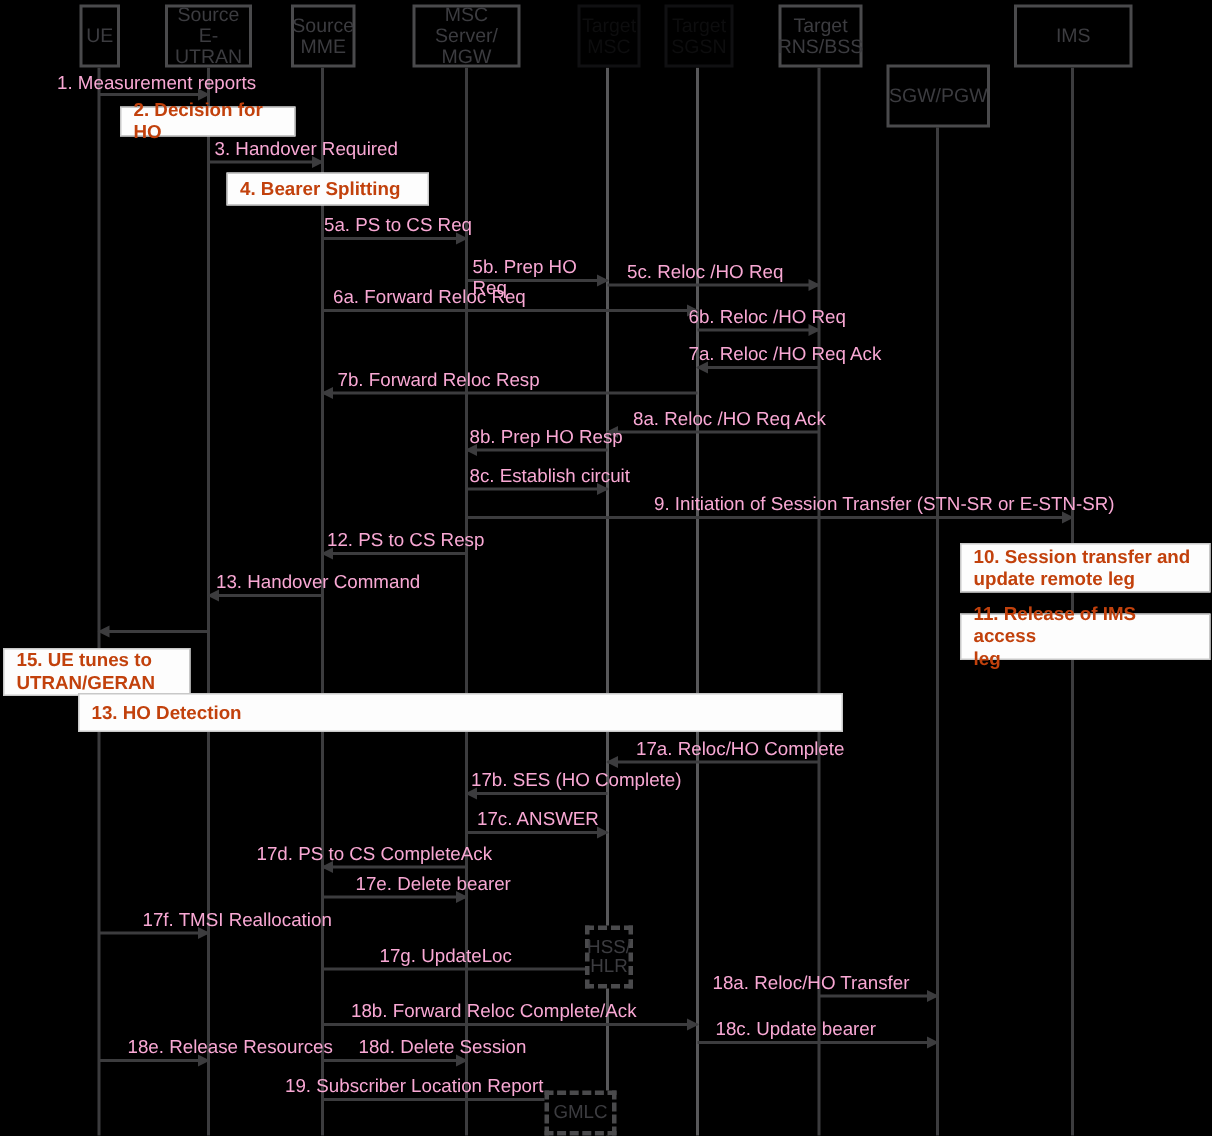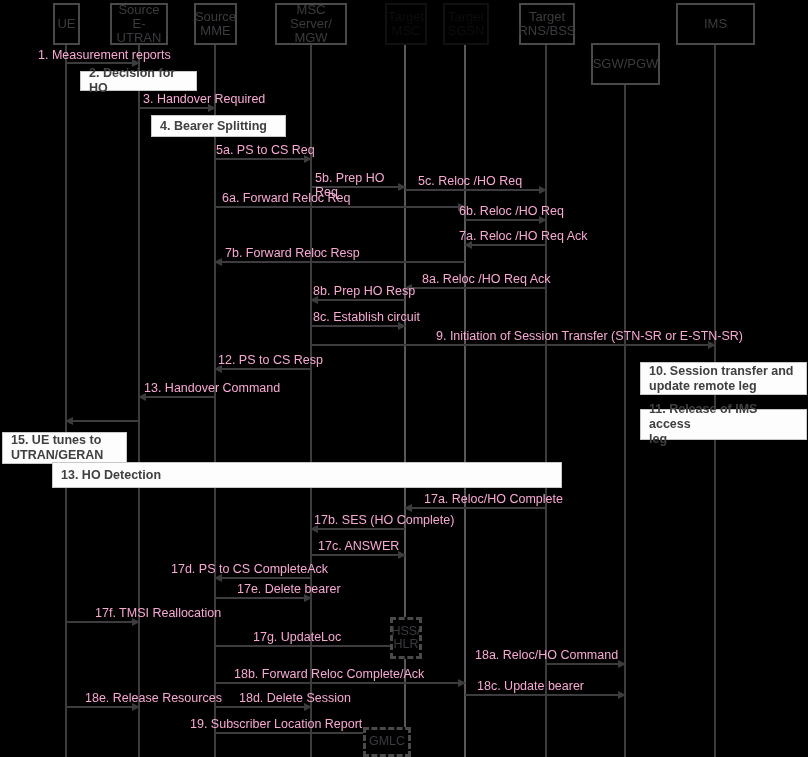--- a/index.html
+++ b/index.html
@@ -36,21 +36,21 @@
     content:"";position:absolute;top:-3px;
     border-top:4px solid transparent;border-bottom:4px solid transparent;
   }
   .arrow.r::after{right:-1px;border-left:8px solid #3c3c3e;}
   .arrow.l::after{left:-1px;border-right:8px solid #3c3c3e;}
 
   
   .note{
     position:absolute;box-sizing:border-box;
     background:#fdfdfd;border:1px solid #c8c8c8;
-    color:#404040;font-size:12.5px;font-weight:bold;
+    color:#c2410c;font-size:12.5px;font-weight:bold;
     line-height:1.18;padding:3px 8px;white-space:pre-line;
     display:flex;align-items:center;
   }
 
   
   .dashbox{
     position:absolute;box-sizing:border-box;
     border:3px dashed #4a4a4c;background:#000;color:#3c3c40;
     font-size:12.5px;line-height:1.08;text-align:center;
     display:flex;align-items:center;justify-content:center;
@@ -125,21 +125,21 @@
     <div class="msg" style="left: 318px; top: 539px; white-space: pre-line;">17c. ANSWER</div>
     <div class="arrow l" style="left: 215px; top: 577px; width: 96px;"></div>
     <div class="msg" style="left: 171px; top: 562px; white-space: pre-line;">17d. PS to CS CompleteAck</div>
     <div class="arrow r" style="left: 215px; top: 597px; width: 96px;"></div>
     <div class="msg" style="left: 237px; top: 582px; white-space: pre-line;">17e. Delete bearer</div>
     <div class="arrow r" style="left: 66px; top: 621px; width: 73px;"></div>
     <div class="msg" style="left: 95px; top: 606px; white-space: pre-line;">17f. TMSI Reallocation</div>
     <div class="arrow r" style="left: 215px; top: 645px; width: 191px;"></div>
     <div class="msg" style="left: 253px; top: 630px; white-space: pre-line;">17g. UpdateLoc</div>
     <div class="arrow r" style="left: 546px; top: 663px; width: 79px;"></div>
-    <div class="msg" style="left: 475px; top: 648px; white-space: pre-line;">18a. Reloc/HO Command</div>
+    <div class="msg" style="left: 475px; top: 648px; white-space: pre-line;">18a. Reloc/HO Transfer</div>
     <div class="arrow r" style="left: 215px; top: 682px; width: 250px;"></div>
     <div class="msg" style="left: 234px; top: 667px; white-space: pre-line;">18b. Forward Reloc Complete/Ack</div>
     <div class="arrow r" style="left: 465px; top: 694px; width: 160px;"></div>
     <div class="msg" style="left: 477px; top: 679px; white-space: pre-line;">18c. Update bearer</div>
     <div class="arrow r" style="left: 215px; top: 706px; width: 96px;"></div>
     <div class="msg" style="left: 239px; top: 691px; white-space: pre-line;">18d. Delete Session</div>
     <div class="arrow r" style="left: 66px; top: 706px; width: 73px;"></div>
     <div class="msg" style="left: 85px; top: 691px; white-space: pre-line;">18e. Release Resources</div>
     <div class="arrow r" style="left: 215px; top: 732px; width: 172px;"></div>
     <div class="msg" style="left: 190px; top: 717px; white-space: pre-line;">19. Subscriber Location Report</div>

